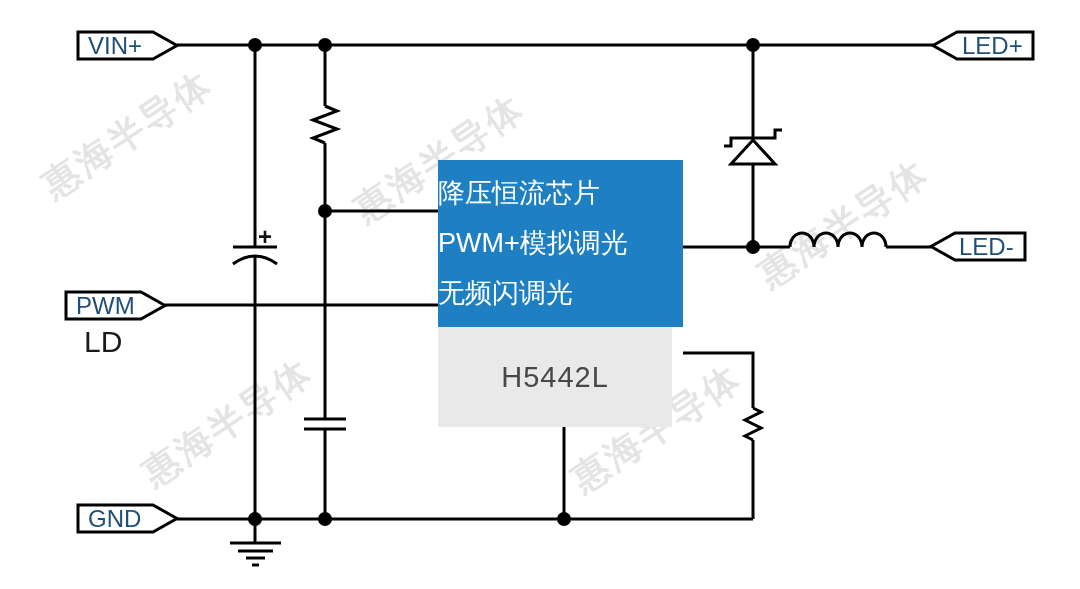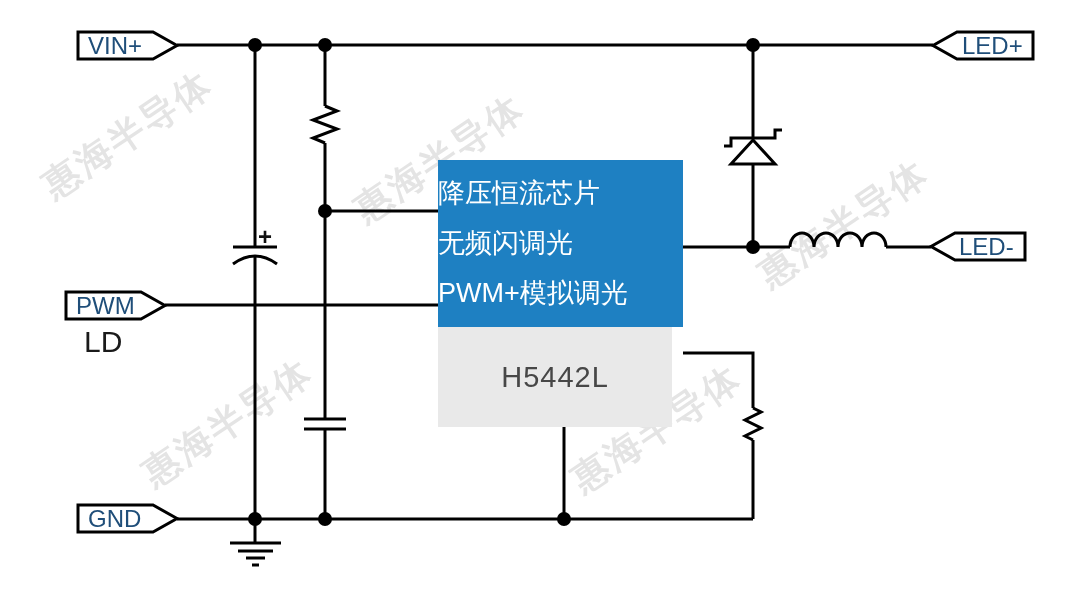--- a/index.html
+++ b/index.html
@@ -115,21 +115,21 @@
     </g>
 
     <g>
       <polygon class="tag" points="1025,233 955,233 931,246.5 955,260 1025,260"></polygon>
       <text x="959" y="255" class="tag-label">LED-</text>
     </g>
   </svg>
 
   <div class="feature-box">
     <span>降压恒流芯片</span>
+    <span>PWM+模拟调光</span>
     <span>无频闪调光</span>
-    <span>PWM+模拟调光</span>
   </div>
 
   <div class="part-box">
     <span>H5442L</span>
   </div>
 
 </div>
 
 </body></html>

